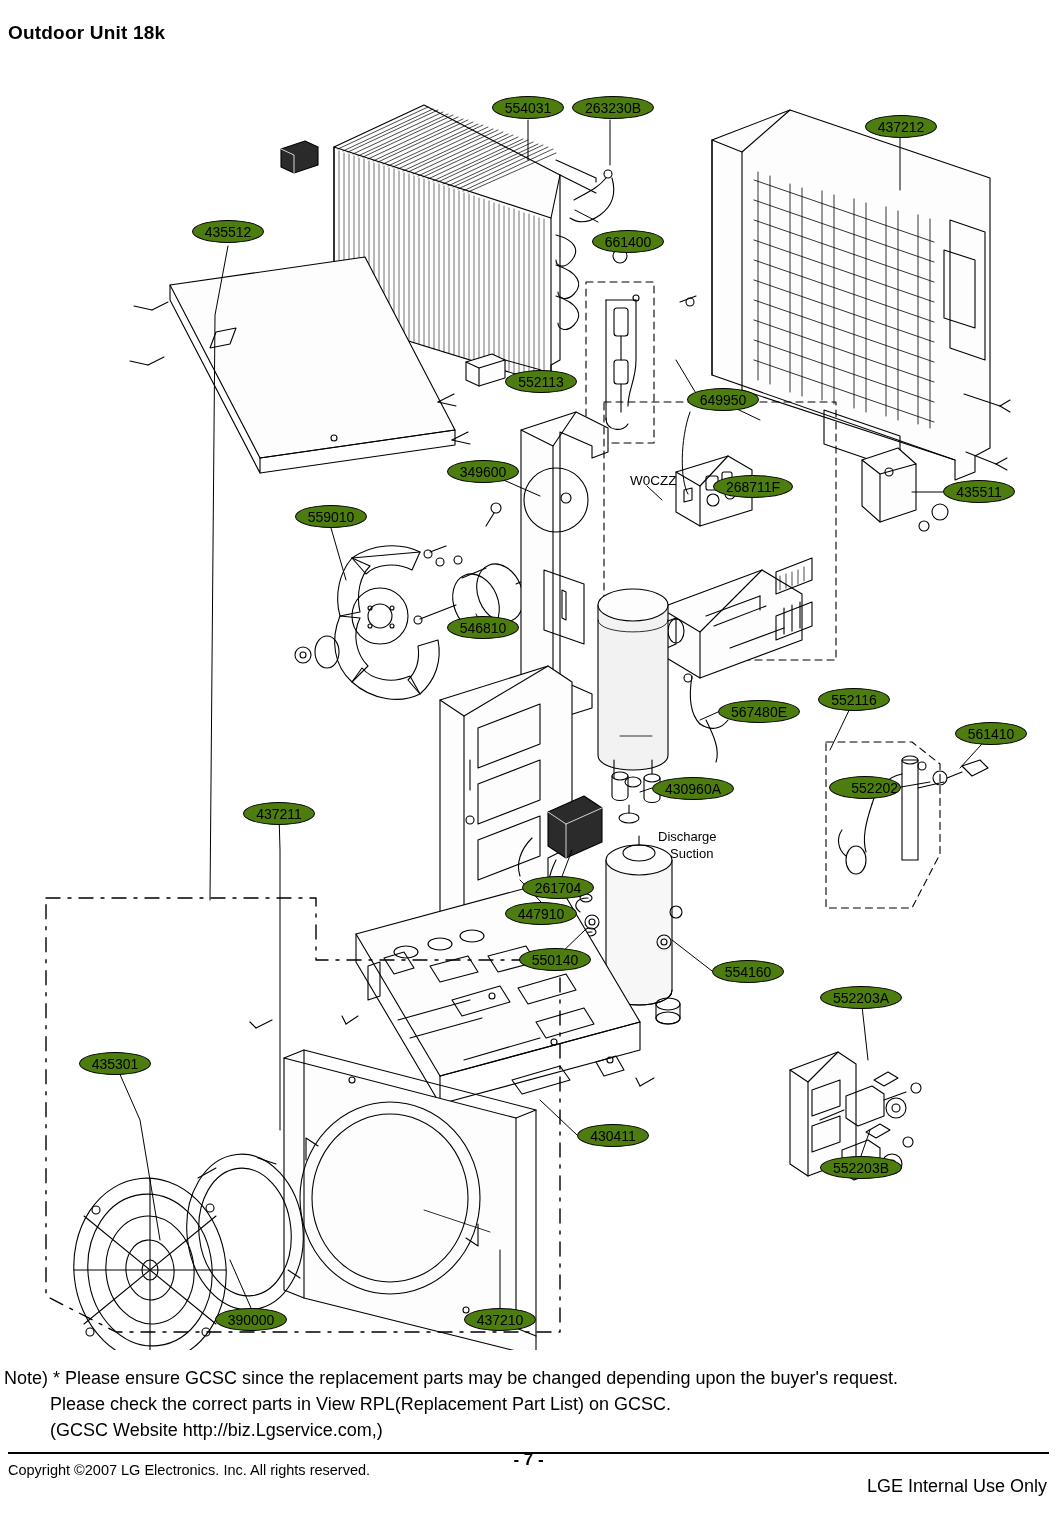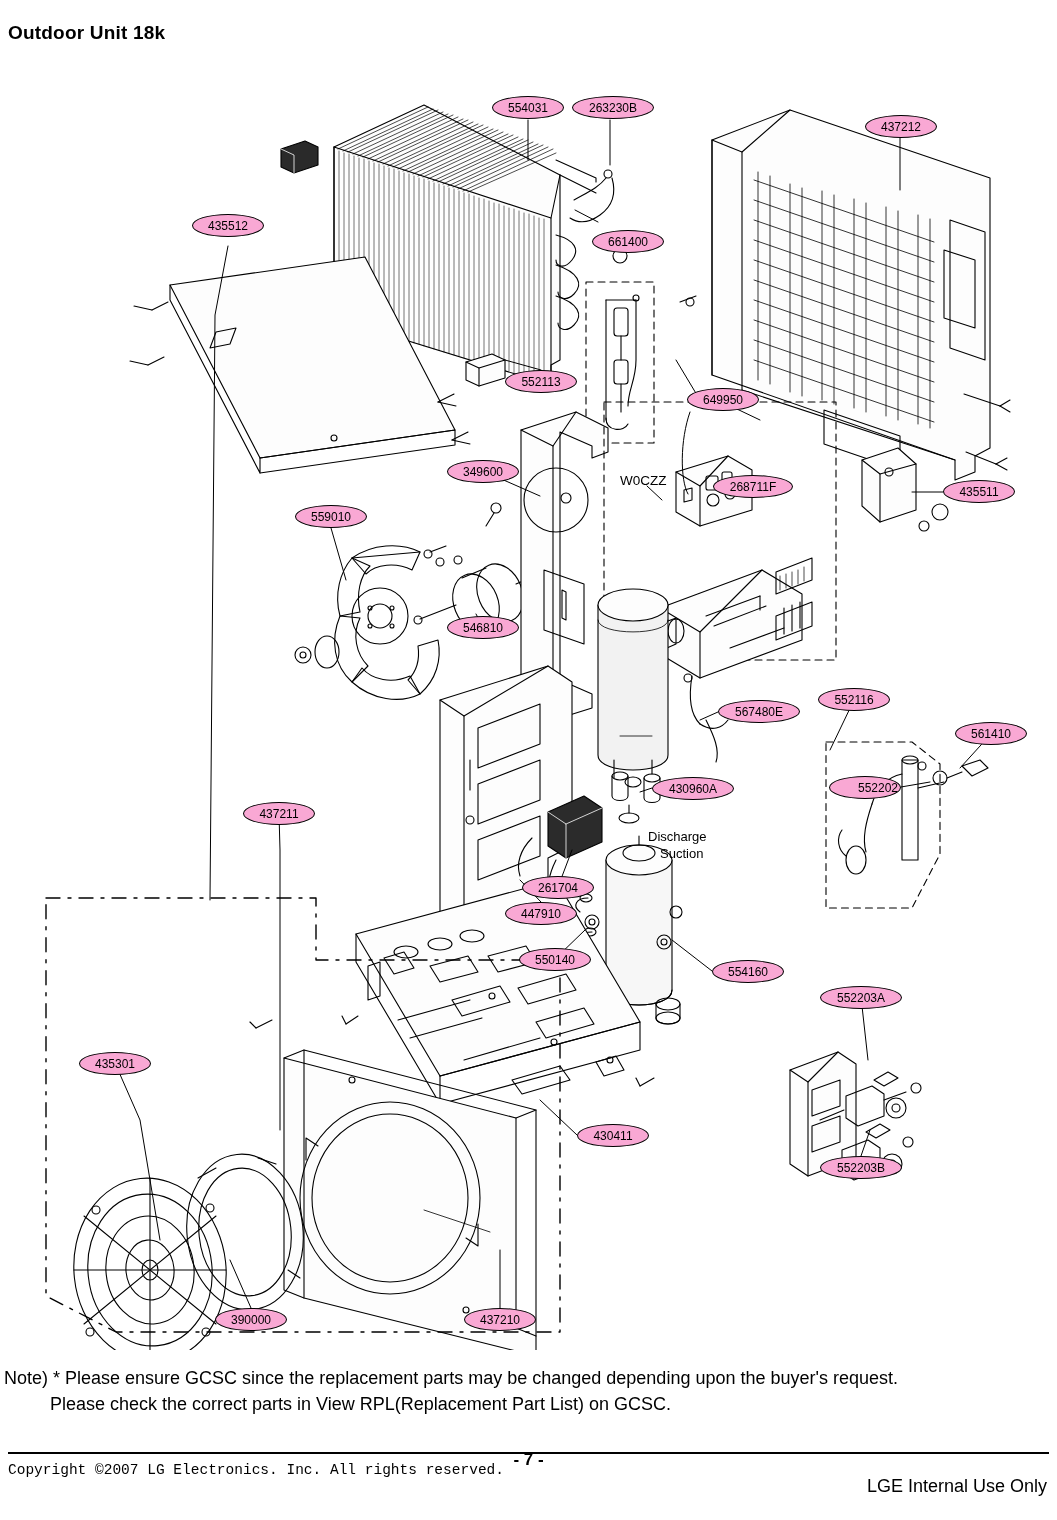--- a/index.html
+++ b/index.html
@@ -20,48 +20,48 @@
 
   
   .diagram{position:absolute;left:0;top:60px;width:1057px;height:1290px;}
   .diagram svg{position:absolute;left:0;top:0;}
 
   
   .callout{
     position:absolute;
     border:1.3px solid #000;
     border-radius:50%/50%;
-    background:#f9a8d4;
-    font-size:12px;
+    background:#4d7c0f;
+    font-size:14px;
     line-height:1;
     display:flex;align-items:center;justify-content:center;
     white-space:nowrap;
     padding:0 2px;
     box-sizing:border-box;
   }
   .plaintext{
-    position:absolute;font-size:13.5px;white-space:nowrap;background:transparent;
+    position:absolute;font-size:13.5px;white-space:nowrap;background:transparent;margin-left:10px;
   }
   .plaintext.small{font-size:13px;}
 
   
   .note{
     position:absolute;left:4px;top:1365px;width:1040px;
     font-size:18px;line-height:1.45;
   }
   .note .l2{padding-left:46px;}
   .note .l3{padding-left:46px;}
 
   
   .footer-rule{
     position:absolute;left:8px;top:1452px;width:1041px;height:2px;background:#000;
   }
   .footer{position:absolute;left:0;top:1456px;width:1057px;height:60px;}
   .copyright{
-    position:absolute;left:8px;top:4px;font-size:14.5px;line-height:1.4;font-family:Liberation Mono, monospace;
+    position:absolute;left:8px;top:4px;font-size:14.5px;line-height:1.4;
   }
   .pagenum{
     position:absolute;left:0;top:-6px;width:1057px;text-align:center;
     font-size:17px;font-weight:bold;
   }
   .internal{
     position:absolute;right:10px;top:20px;font-size:18px;
   }
 </style>
 </head>
@@ -568,21 +568,21 @@
       </div>
     <div class="callout" style="left:572px;top:36px;width:82px;height:23px;">
         <span>263230B</span>
       </div>
     <div class="callout" style="left:865px;top:55px;width:72px;height:23px;">
         <span>437212</span>
       </div>
     <div class="callout" style="left:592px;top:150px;width:72px;height:23px;margin-top:20px;">
         <span>661400</span>
       </div>
-    <div class="callout" style="left:192px;top:154px;width:72px;height:23px;">
+    <div class="callout" style="left:192px;top:160px;width:72px;height:23px;">
         <span>435512</span>
       </div>
     <div class="callout" style="left:505px;top:310px;width:72px;height:23px;">
         <span>552113</span>
       </div>
     <div class="callout" style="left:687px;top:328px;width:72px;height:23px;">
         <span>649950</span>
       </div>
     <div class="callout" style="left:447px;top:400px;width:72px;height:23px;">
         <span>349600</span>
@@ -649,20 +649,21 @@
       </div>
 
     <div class="plaintext" style="left:620px;top:413px;">W0CZZ</div>
     <div class="plaintext small" style="left:648px;top:769px;">Discharge</div>
     <div class="plaintext small" style="left:660px;top:786px;">Suction</div>
   </div>
 
   <div class="note">
     <div>Note) * Please ensure GCSC since the replacement parts may be changed depending upon the buyer's request.</div>
     <div class="l2">Please check  the correct parts in View RPL(Replacement Part List) on GCSC.</div>
+    <div class="l3">(GCSC Website  http://biz.Lgservice.com,)</div>
   </div>
 
   <div class="footer-rule"></div>
 
   <div class="footer">
     <div class="copyright">
       <div>Copyright ©2007 LG Electronics. Inc. All rights reserved.</div>
     </div>
     <div class="pagenum">- 7 -</div>
     <div class="internal">LGE Internal Use Only</div>

